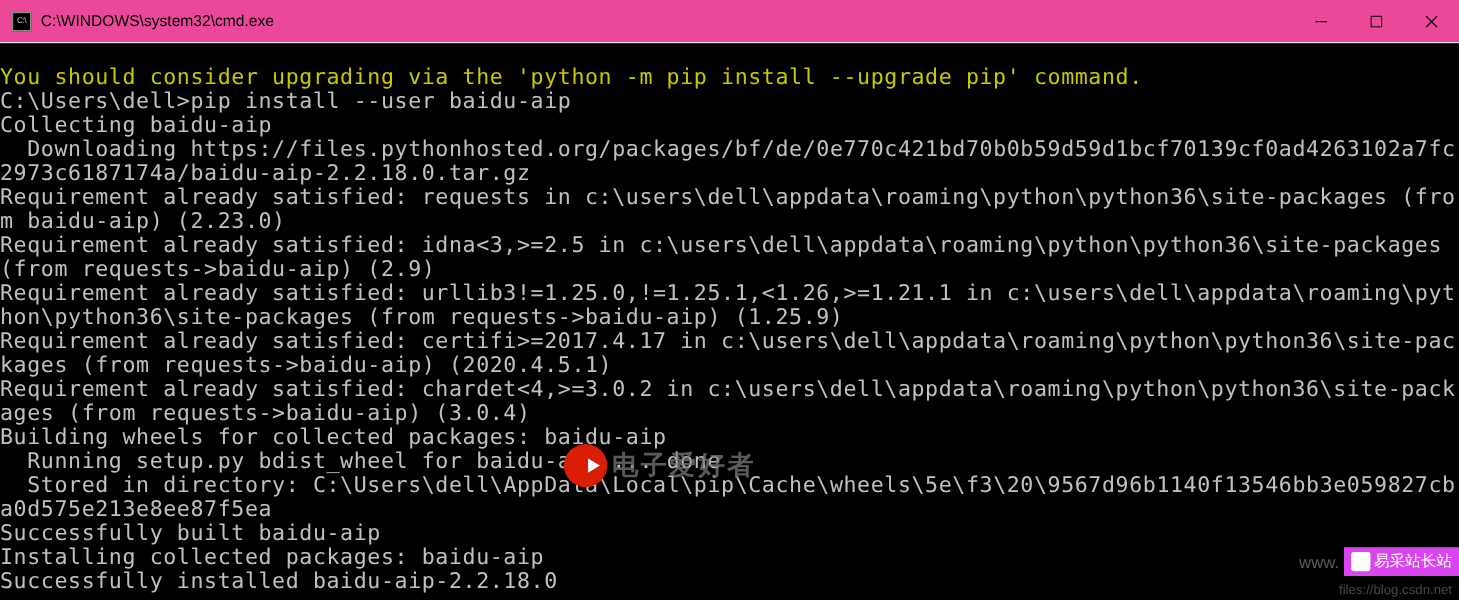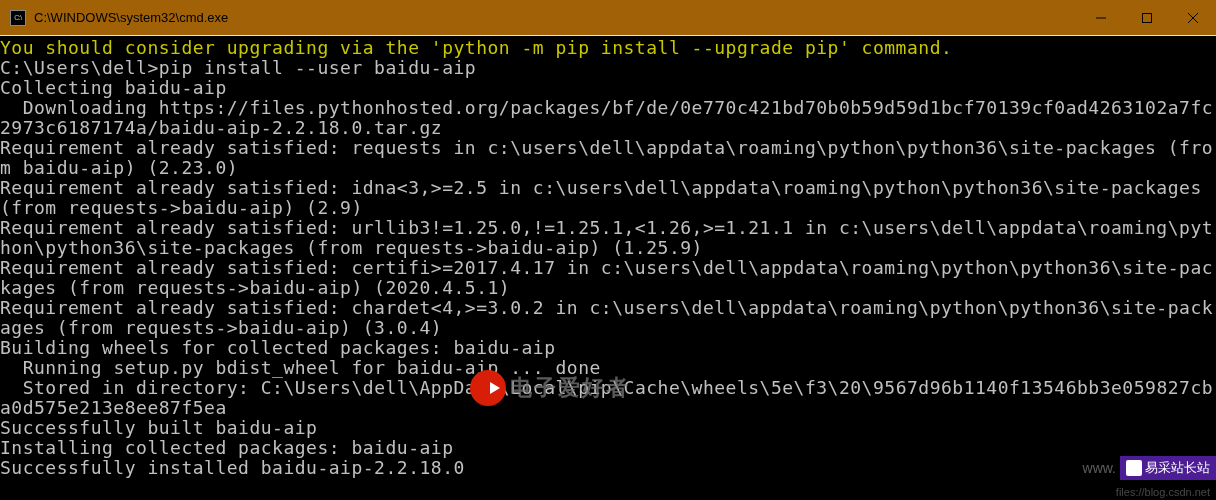--- a/index.html
+++ b/index.html
@@ -6,21 +6,21 @@
   body {
     width: 1216px;
     height: 500px;
     background: #fff;
     font-family: "Segoe UI", Tahoma, sans-serif;
     overflow: hidden;
     position: relative;
   }
   .titlebar {
     height: 36px;
-    background: #a16207;
+    background: #ec4899;
     display: flex;
     align-items: center;
     border-bottom: 1px solid #e5e5e5;
     position: relative;
   }
   .titlebar-icon {
     width: 16px; height: 16px;
     margin: 0 8px 0 10px;
     background: #000;
     border: 1px solid #888;
@@ -49,21 +49,21 @@
     justify-content: center;
     font-size: 12px;
     color: #000;
     cursor: pointer;
   }
   .win-btn svg { width: 10px; height: 10px; stroke: #000; fill: none; stroke-width: 1; }
   .terminal {
     background: #000;
     height: 464px;
     width: 100%;
-    padding: 2px 0 0 0;
+    padding: 19px 0 0 0;
     font-family: "NSimSun", "SimSun", "Consolas", monospace;
     font-size: 18px;
     line-height: 20px;
     color: #c0c0c0;
     letter-spacing: 0.5px;
     white-space: pre-wrap;
     word-break: break-all;
     overflow: hidden;
     position: relative;
   }
@@ -108,21 +108,21 @@
     align-items: center;
     pointer-events: none;
   }
   .wm-br-host {
     font-family: Arial, sans-serif;
     font-size: 14px;
     color: rgba(200,200,200,0.45);
     margin-right: 4px;
   }
   .wm-br-badge {
-    background: #4c1d95;
+    background: #d946ef;
     color: #fff;
     font-family: "Microsoft YaHei", sans-serif;
     font-size: 13px;
     padding: 3px 6px;
     display: flex;
     align-items: center;
     gap: 3px;
   }
   .wm-br-icon {
     width: 16px; height: 16px;

